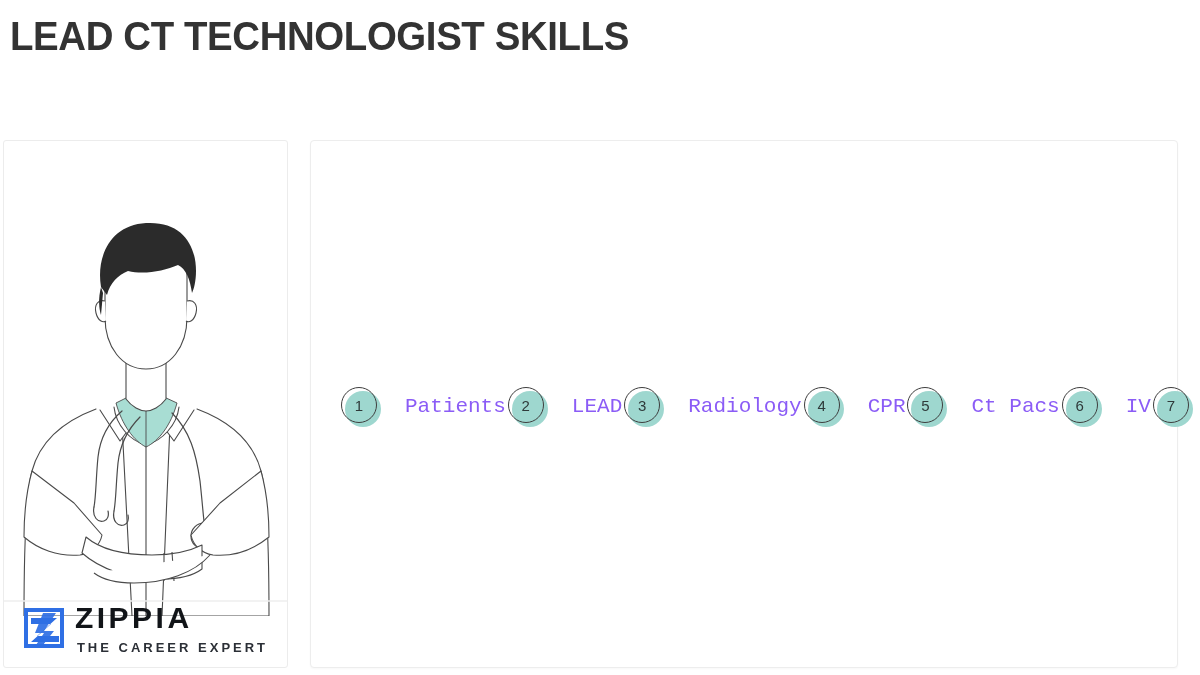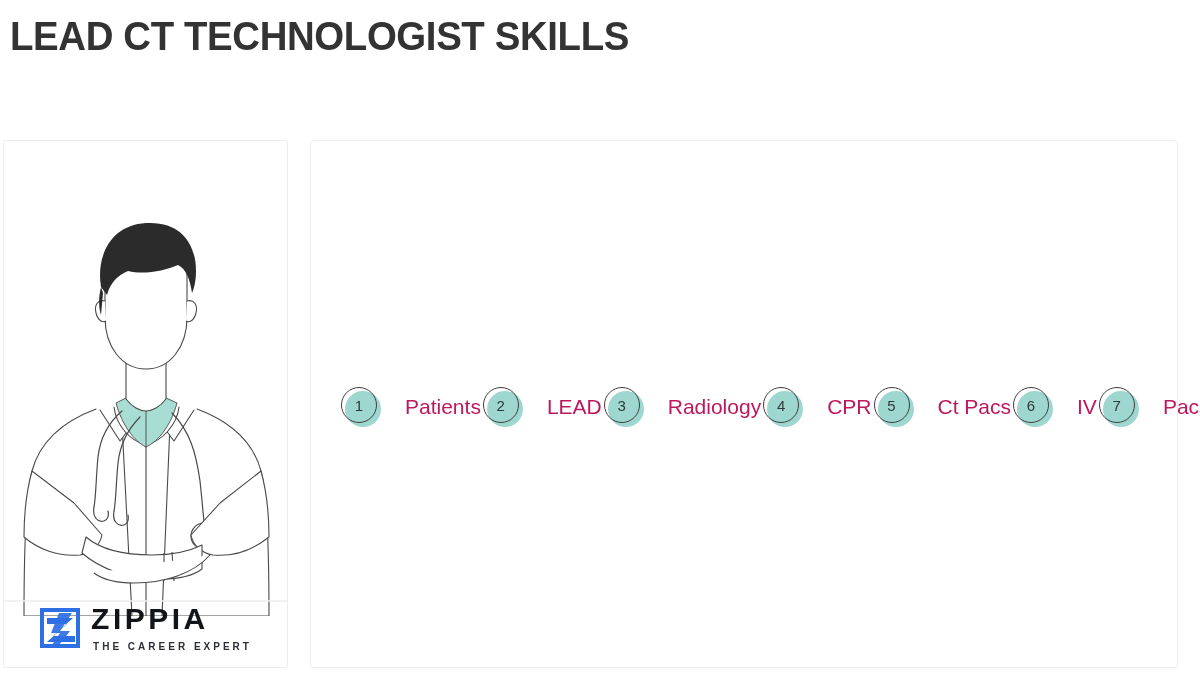--- a/index.html
+++ b/index.html
@@ -46,21 +46,21 @@
     justify-content: center;
     gap: 8px;
   }
   .logo-mark { width: 44px; height: 42px; flex: none; }
   .logo-text { display: flex; flex-direction: column; justify-content: center; }
   .logo-word {
     font-size: 30px; font-weight: 700; letter-spacing: 3.5px;
     color: #111418; line-height: 1;
   }
   .logo-tag {
-    font-size: 10px; font-weight: 600; letter-spacing: 3.0px;
+    font-size: 13px; font-weight: 600; letter-spacing: 3.0px;
     color: #2b2f36; line-height: 1; margin-top: 8px; margin-left: 2px;
   }
 
   
   .skills-card {
     position: absolute;
     left: 310px; top: 140px;
     width: 868px; height: 528px;
     background: #ffffff;
     border: 1px solid #ededed;
@@ -106,23 +106,24 @@
     left: 2px; top: 2px;
     width: 36px; height: 36px;
     display: flex; align-items: center; justify-content: center;
     font-size: 15px;
     color: #2f3a3a;
     line-height: 1;
     letter-spacing: 0.2px;
   }
   .skill-label {
     font-size: 21px;
-    color: #be185d;
+    color: #8b5cf6;
     line-height: 1.1;
     white-space: nowrap;
+    font-family: Liberation Mono, monospace;
   }
 </style>
 </head>
 <body>
 
 <div class="page">
 
   <div class="page-title">LEAD CT TECHNOLOGIST SKILLS</div>
 
   <div class="illustration-panel">

